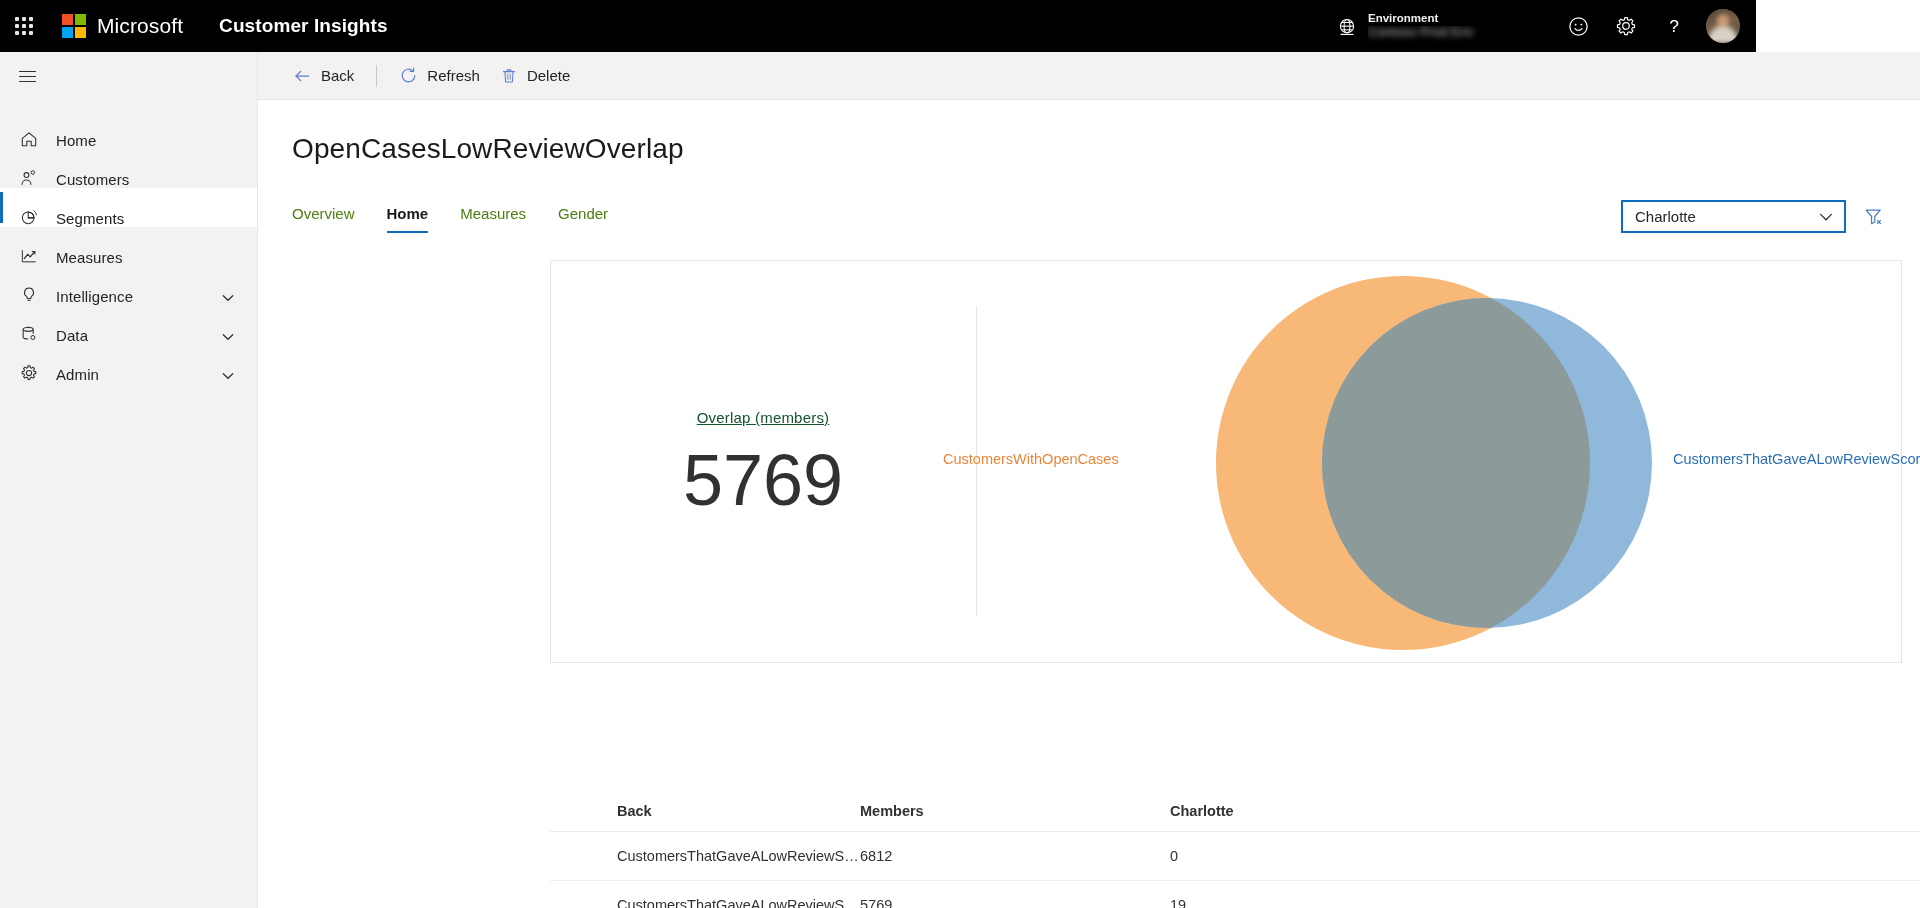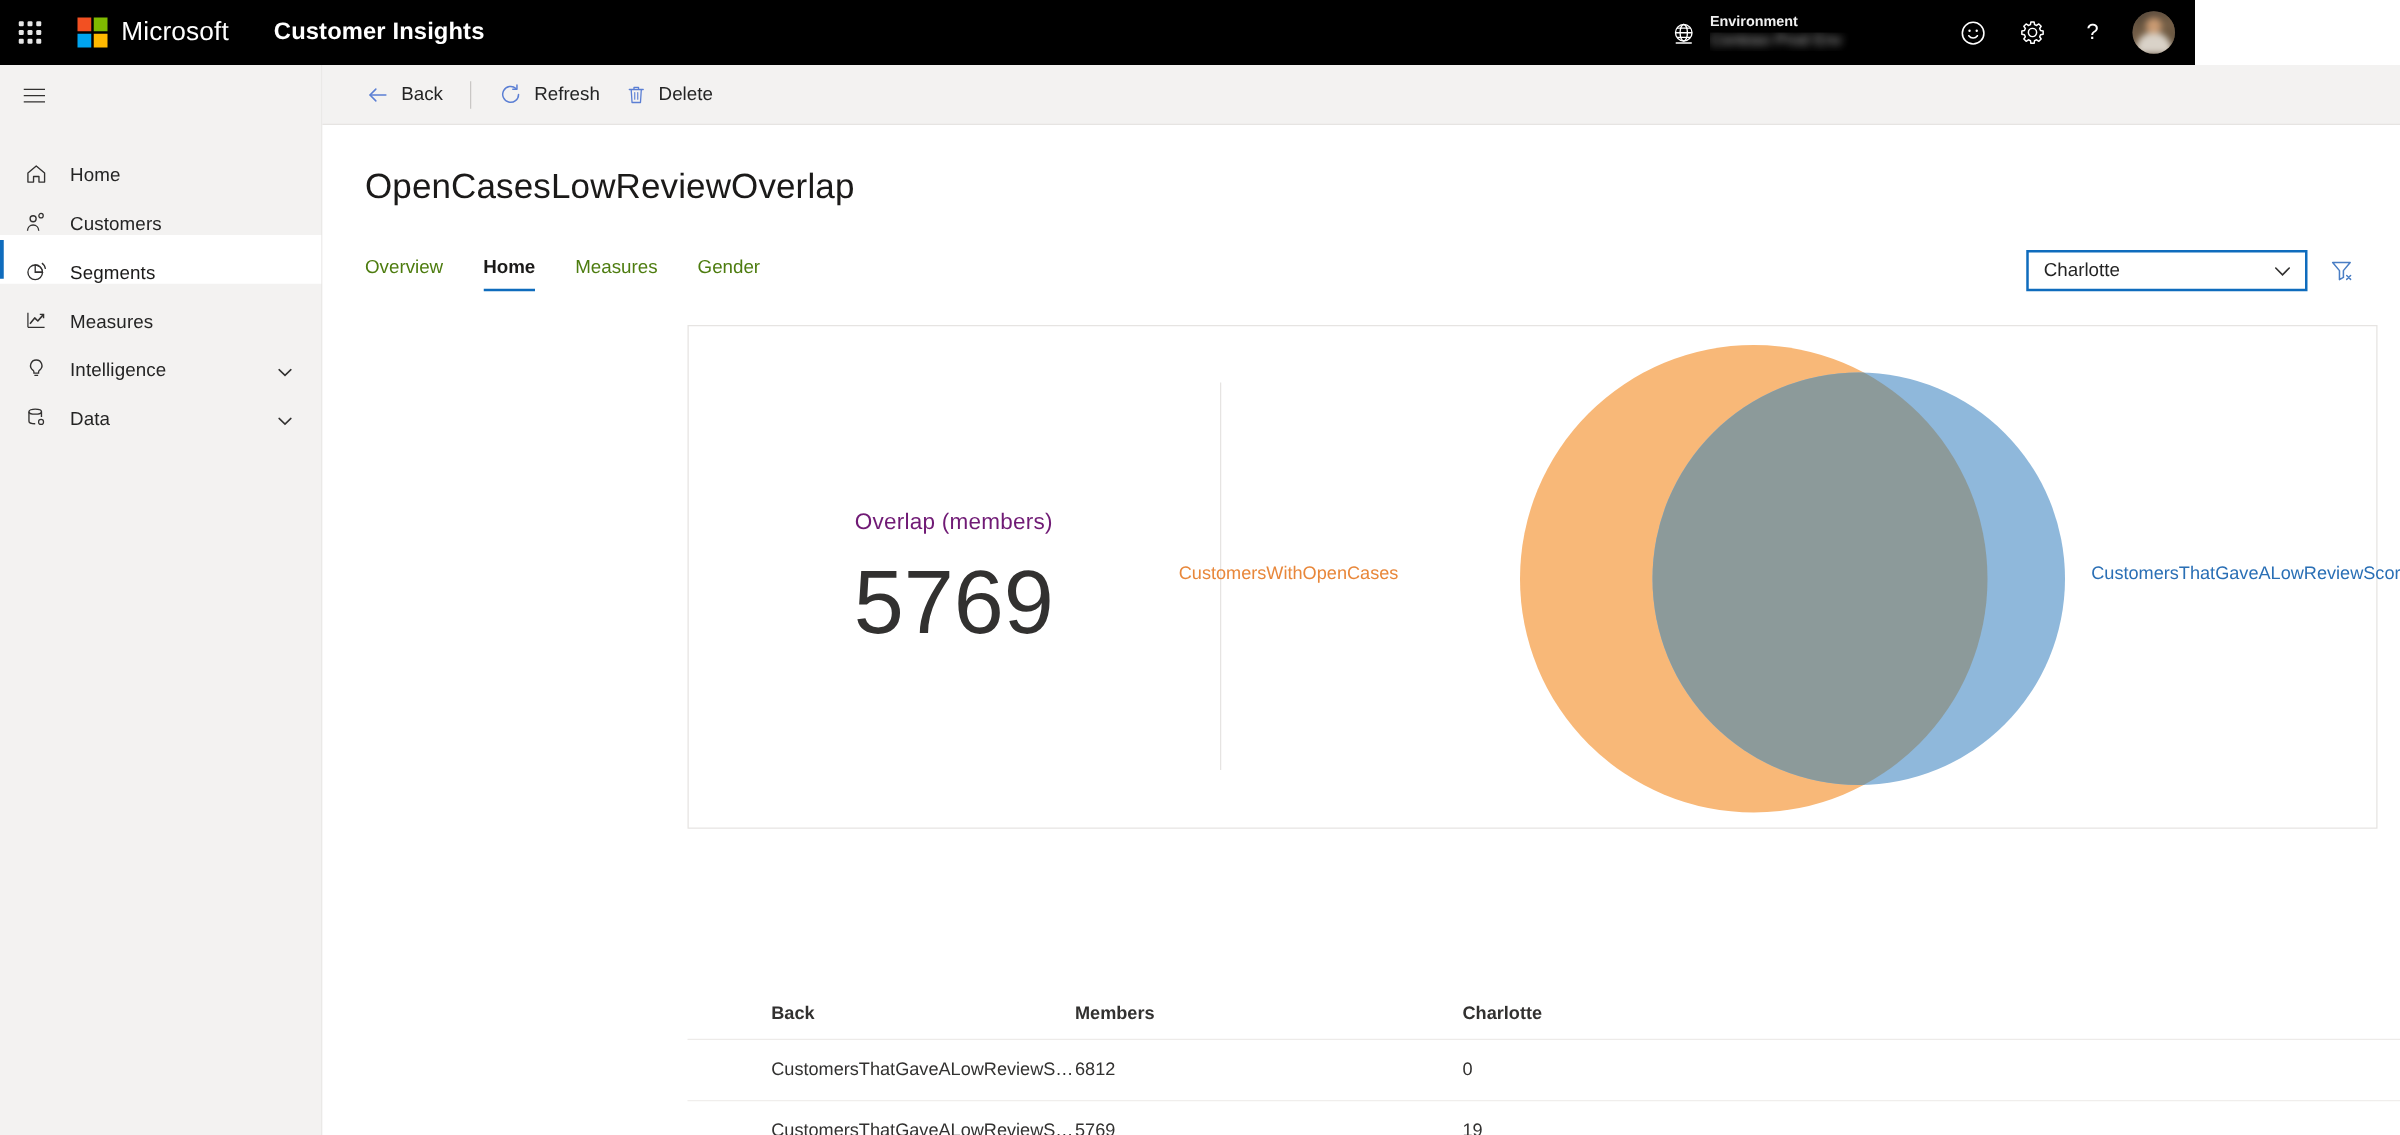--- a/index.html
+++ b/index.html
@@ -180,21 +180,21 @@
   .venn-card {
     position: absolute; left: 292px; top: 160px;
     width: 1352px; height: 403px;
     border: 1px solid #e6e4e2;
     background: #ffffff;
   }
   .overlap-pane {
     position: absolute; left: 0; top: 0; width: 424px; height: 403px;
     display: flex; flex-direction: column; align-items: center; justify-content: center;
   }
-  .overlap-label { font-size: 18px; color: #701a75; letter-spacing: .2px; white-space: nowrap; }
+  .overlap-label { font-size: 15px; color: #14532d; letter-spacing: .2px; white-space: nowrap; text-decoration: underline; }
   .overlap-value { font-size: 72px; color: #323130; font-weight: 400; margin-top: 18px; line-height: 1; }
   .card-divider {
     position: absolute; left: 425px; top: 45px;
     width: 1px; height: 310px; background: #e6e4e2;
   }
   .venn-pane { position: absolute; left: 426px; top: 0; right: 0; bottom: 0; }
   .venn-svg { position: absolute; left: 0; top: 0; }
   .venn-name {
     position: absolute; font-size: 14.5px; white-space: nowrap;
   }
@@ -367,20 +367,34 @@
         </svg>
       </span>
       <span class="nav-label">Data</span>
       <span class="chev">
         <svg width="14" height="14" viewBox="0 0 16 16">
             <path d="M2.6 5.4 8 10.6l5.4-5.2" fill="none" stroke="#323130" stroke-width="1.4" stroke-linecap="round"></path>
           </svg>
       </span>
     </div>
 
+    <div class="nav-item">
+      <span class="nav-ico">
+        <svg width="20" height="20" viewBox="0 0 24 24">
+          <circle cx="12" cy="12" r="3.1" fill="none" stroke="#323130" stroke-width="1.3"></circle>
+          <path fill="none" stroke="#323130" stroke-width="1.3" stroke-linejoin="round" d="M10.8 3.4h2.4l.35 2.1 1.6.66 1.75-1.2 1.7 1.7-1.2 1.75.66 1.6 2.1.35v2.4l-2.1.35-.66 1.6 1.2 1.75-1.7 1.7-1.75-1.2-1.6.66-.35 2.1h-2.4l-.35-2.1-1.6-.66-1.75 1.2-1.7-1.7 1.2-1.75-.66-1.6-2.1-.35v-2.4l2.1-.35.66-1.6-1.2-1.75 1.7-1.7 1.75 1.2 1.6-.66z"></path>
+        </svg>
+      </span>
+      <span class="nav-label">Admin</span>
+      <span class="chev">
+        <svg width="14" height="14" viewBox="0 0 16 16">
+            <path d="M2.6 5.4 8 10.6l5.4-5.2" fill="none" stroke="#323130" stroke-width="1.4" stroke-linecap="round"></path>
+          </svg>
+      </span>
+    </div>
   </div>
 </div>
 
 <div class="cmd-bar">
   <div class="cmd-btn">
     <svg width="20" height="20" viewBox="0 0 24 24">
       <path d="M20 12H5" stroke="#5b7fd4" stroke-width="1.5" stroke-linecap="round"></path>
       <path d="M10.4 6.4 4.8 12l5.6 5.6" fill="none" stroke="#5b7fd4" stroke-width="1.5" stroke-linecap="round" stroke-linejoin="round"></path>
     </svg>
     <span>Back</span>

